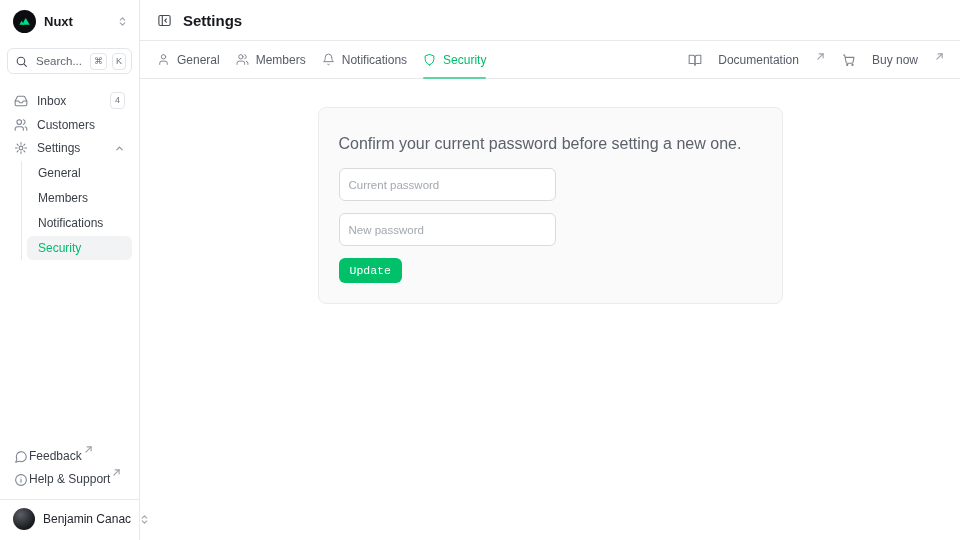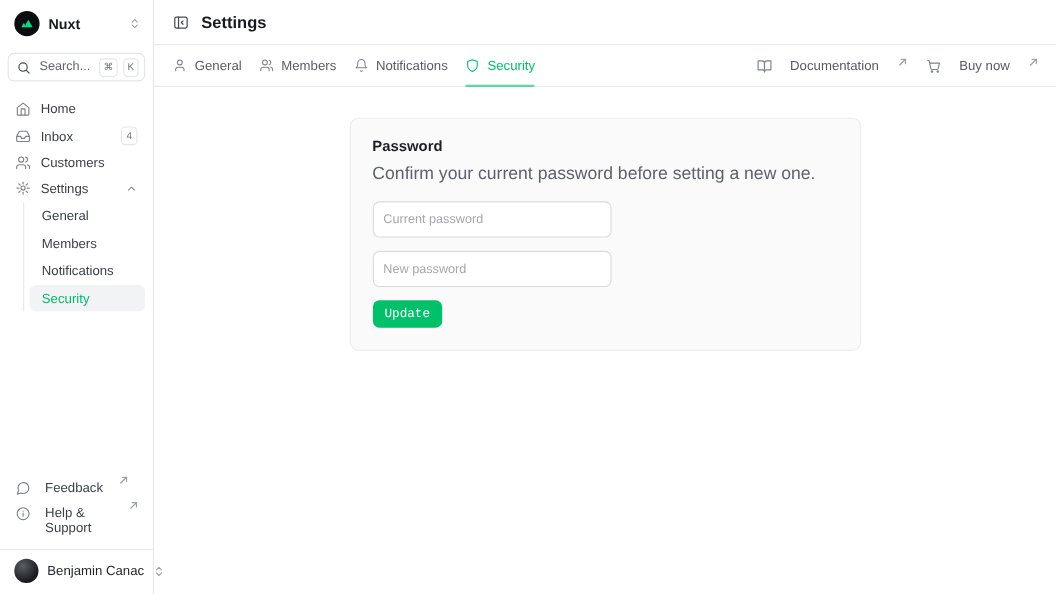--- a/index.html
+++ b/index.html
@@ -24,21 +24,21 @@
   .nav-item .nico { color:#7d828c; display:flex; flex:none; }
   .nav-item .nlabel { flex:1; }
   .mini-badge { font-size:9px; line-height:1; border:1px solid #e4e5e8; border-radius:4px; padding:3px 4px; color:#6f7480; background:#fff; }
   .chev { color:#868b95; display:flex; }
 
   .sub-wrap { margin-left:14px; border-left:1px solid #e7e8ea; padding-left:5px; display:flex; flex-direction:column; gap:1px; margin-top:1px; }
   .sub-item { padding:5px 11px; font-size:12px; color:#393e48; font-weight:500; border-radius:6px; cursor:pointer; }
   .sub-item.active { color:#00bc6d; background:#f2f3f4; }
 
   .side-spacer { flex:1; }
-  .footer-item { display:flex; align-items:flex-start; gap:13px; padding:4px 7px; border-radius:6px; font-size:12px; color:#393e48; font-weight:500; cursor:pointer; }
+  .footer-item { display:flex; align-items:flex-start; gap:1px; padding:4px 7px; border-radius:6px; font-size:12px; color:#393e48; font-weight:500; cursor:pointer; }
   .footer-item .nico { color:#7d828c; display:flex; flex:none; margin-top:1px; }
   .ext { color:#9aa0aa; margin-left:2px; display:inline-block; transform:translateY(-3px); }
   .side-divider { border-top:1px solid #e7e8ea; margin:8px -7px 0; }
   .user-row { display:flex; align-items:center; gap:8px; padding:8px 4px 2px 6px; cursor:pointer; }
   .avatar { width:22px; height:22px; border-radius:50%; background:radial-gradient(circle at 35% 30%, #5a5f66, #17191c 70%); flex:none; }
   .user-name { font-size:12px; font-weight:500; color:#23262d; flex:1; white-space:nowrap; }
 
   
   .main { flex:1; display:flex; flex-direction:column; min-width:0; }
   .main-header { height:41px; border-bottom:1px solid #e7e8ea; display:flex; align-items:center; gap:11px; padding:0 17px; flex:none; }
@@ -95,29 +95,20 @@
           <circle cx="11" cy="11" r="7"></circle>
           <path d="M21 21l-4.3-4.3"></path>
         </svg>
     </span>
     <span class="search-label">Search...</span>
     <span class="kbd">⌘</span>
     <span class="kbd">K</span>
   </div>
 
   <nav class="nav">
-    <div class="nav-item">
-      <span class="nico icon">
-        <svg width="14" height="14" viewBox="0 0 24 24" fill="none" stroke="currentColor" stroke-width="1.8" stroke-linecap="round" stroke-linejoin="round">
-            <path d="M3 10l9-7 9 7v10a1.8 1.8 0 0 1-1.8 1.8H4.8A1.8 1.8 0 0 1 3 20z"></path>
-            <path d="M9 21.8V12h6v9.8"></path>
-          </svg>
-      </span>
-      <span class="nlabel">Home</span>
-    </div>
 
     <div class="nav-item">
       <span class="nico icon">
         <svg width="14" height="14" viewBox="0 0 24 24" fill="none" stroke="currentColor" stroke-width="1.8" stroke-linecap="round" stroke-linejoin="round">
             <path d="M22 12h-6l-2 3h-4l-2-3H2"></path>
             <path d="M5.45 5.11 2 12v6a2 2 0 0 0 2 2h16a2 2 0 0 0 2-2v-6l-3.45-6.89A2 2 0 0 0 16.76 4H7.24a2 2 0 0 0-1.79 1.11z"></path>
           </svg>
       </span>
       <span class="nlabel">Inbox</span>
       <span class="mini-badge">4</span>
@@ -290,21 +281,20 @@
             <path d="M1 7L7 1"></path>
             <path d="M2.5 1H7v4.5"></path>
           </svg>
       </span>
     </div>
   </div>
 
   <section class="content">
 
     <div class="card card-password">
-      <div class="card-title">Password</div>
       <div class="card-desc">Confirm your current password before setting a new one.</div>
       <input class="pw-input" type="password" placeholder="Current password" style="">
       <input class="pw-input" type="password" placeholder="New password" style="">
       <div>
         <button class="btn btn-primary">Update</button>
       </div>
     </div>
 
 
   </section>

